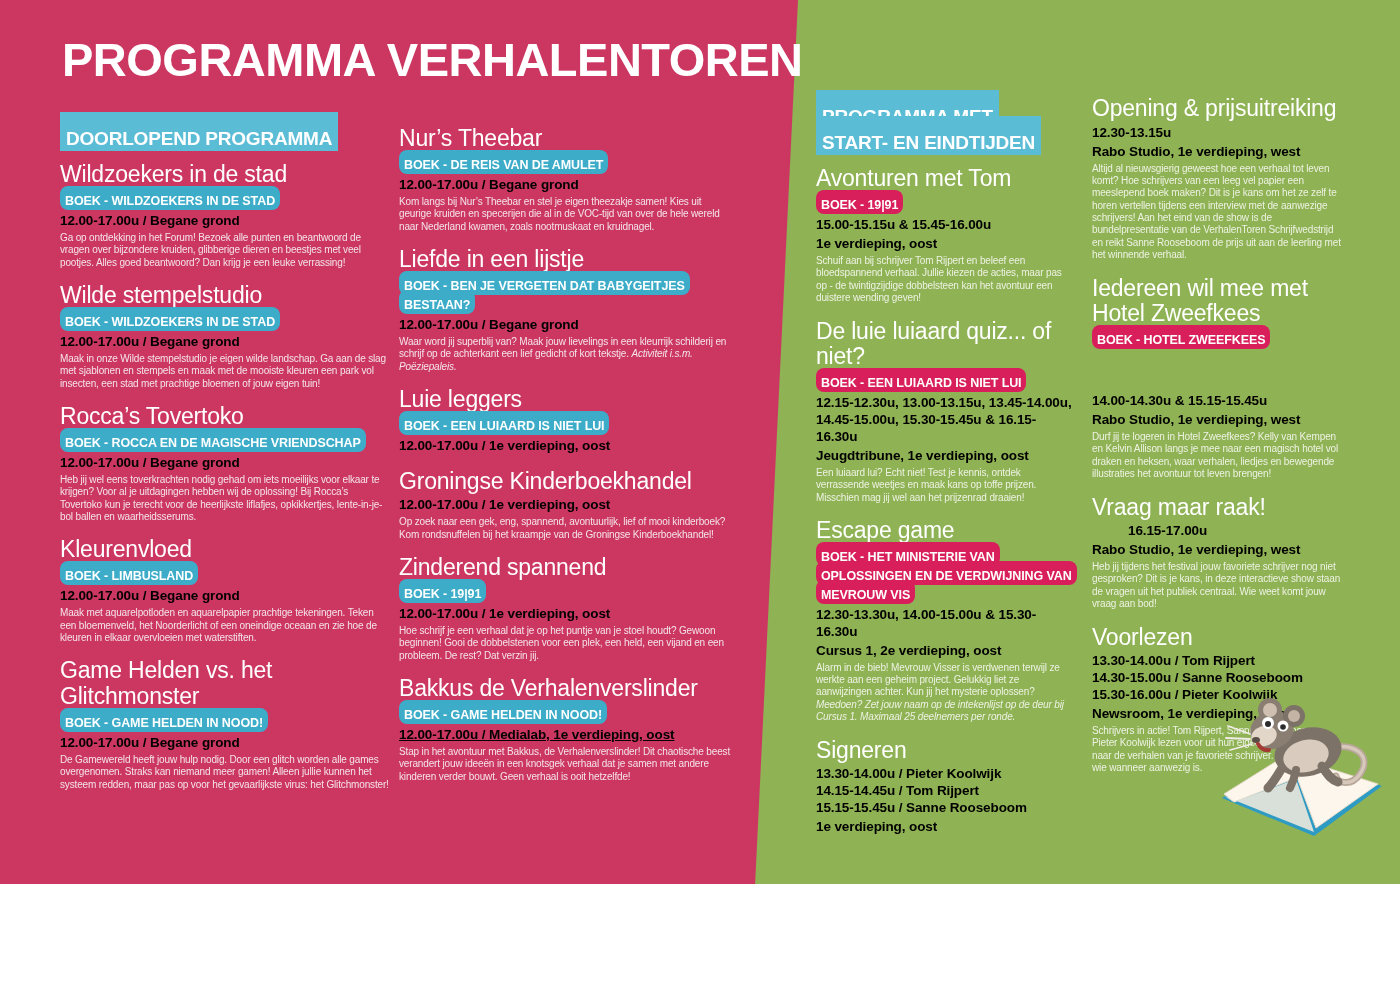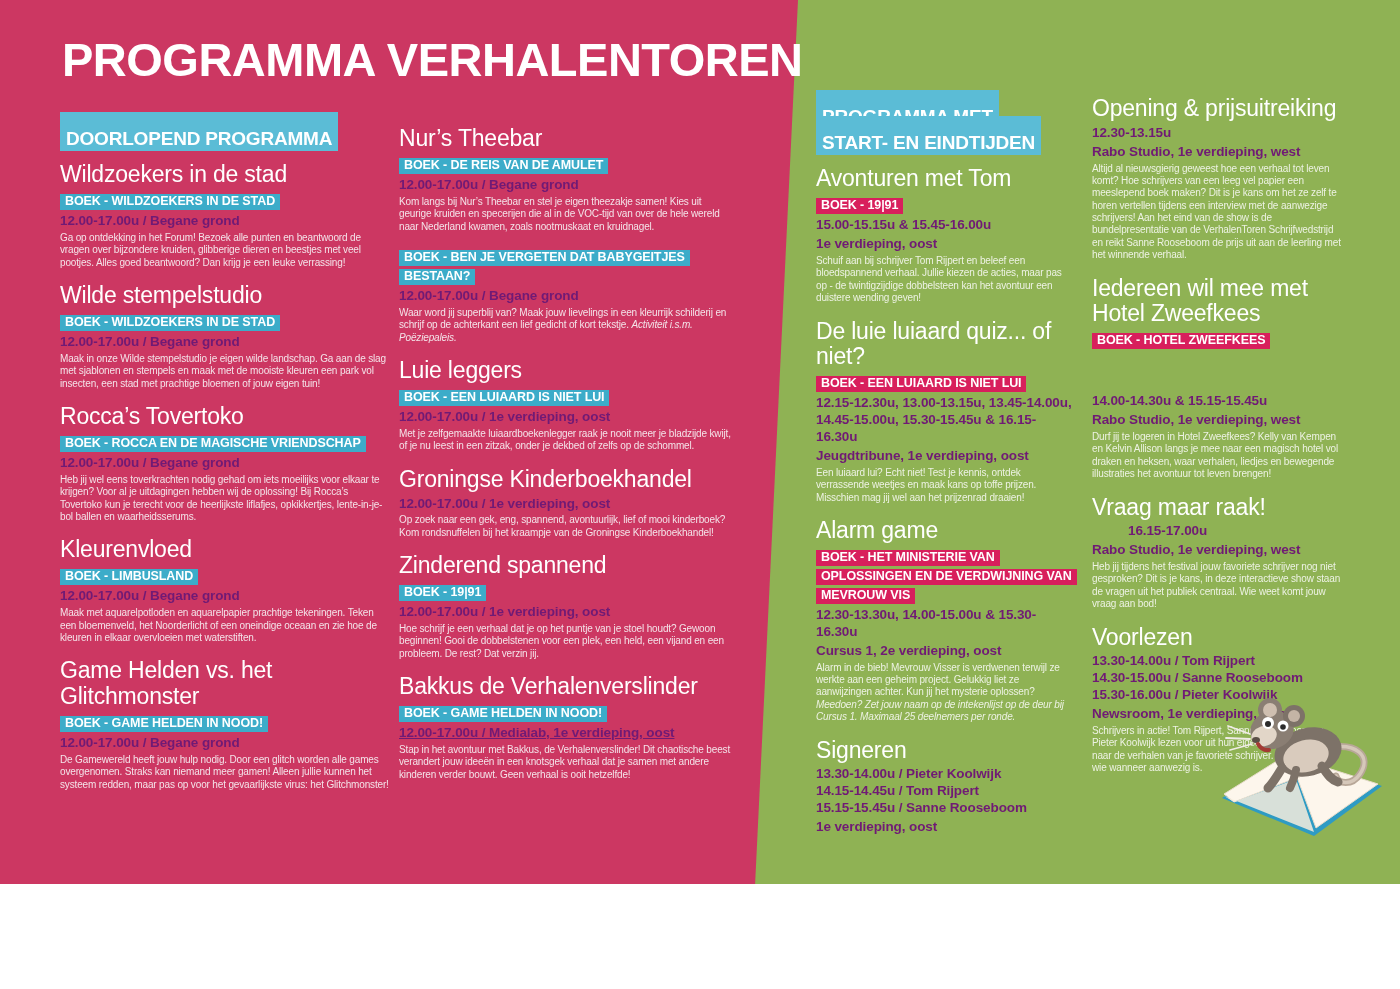--- a/index.html
+++ b/index.html
@@ -53,23 +53,24 @@
     margin-bottom: 3px;
     letter-spacing: -0.2px;
   }
 
   .tag {
     display: inline;
     font-size: 12.5px;
     font-weight: 800;
     color: #ffffff;
     line-height: 1.45;
-    padding: 0 5px 2px 5px;
+    padding: 8px 5px 2px 5px;
     letter-spacing: -0.1px;
     box-decoration-break: clone;
+    border-radius: 8px;
     -webkit-box-decoration-break: clone;
   }
   .tag-wrap { margin-bottom: 3px; }
   .tag-blue { background: #3cacc9; }
   .tag-pink { background: #d81f5c; }
 
   .banner {
     display: inline;
     background: #5bbcd6;
     color: #ffffff;
@@ -77,21 +78,21 @@
     font-weight: 800;
     line-height: 1.38;
     padding: 16px 6px 2px 6px;
     box-decoration-break: clone;
     -webkit-box-decoration-break: clone;
     letter-spacing: -0.2px;
   }
   .banner-wrap { margin-bottom: 10px; }
 
   .meta {
-    color: #701a75;
+    color: #000000;
     font-size: 13.5px;
     font-weight: 800;
     line-height: 1.25;
     margin-bottom: 2px;
     letter-spacing: -0.1px;
   }
 
   .body {
     color: #f4e3e9;
     font-size: 10px;
@@ -157,29 +158,29 @@
 
   <div class="col pink" id="col2" style="top:126px">
     <div id="col2-sections">
         <div class="section">
           <div class="sec-title">Nur’s Theebar</div>
           <div class="tag-wrap"><span class="tag tag-blue">BOEK - DE REIS VAN DE AMULET</span></div>
           <div class="meta" style="white-space: pre-line;">12.00-17.00u / Begane grond</div>
           <div class="body">Kom langs bij Nur’s Theebar en stel je eigen theezakje samen! Kies uit geurige kruiden en specerijen die al in de VOC-tijd van over de hele wereld naar Nederland kwamen, zoals nootmuskaat en kruidnagel.</div>
         </div>
         <div class="section">
+          <div class="sec-title">Liefde in een lijstje</div>
           <div class="tag-wrap"><span class="tag tag-blue">BOEK - BEN JE VERGETEN DAT BABYGEITJES BESTAAN?</span></div>
           <div class="meta" style="white-space: pre-line;">12.00-17.00u / Begane grond</div>
           <div class="body">Waar word jij superblij van? Maak jouw lievelings in een kleurrijk schilderij en schrijf op de achterkant een lief gedicht of kort tekstje. <em>Activiteit i.s.m. Poëziepaleis.</em></div>
         </div>
         <div class="section">
           <div class="sec-title">Luie leggers</div>
           <div class="tag-wrap"><span class="tag tag-blue">BOEK - EEN LUIAARD IS NIET LUI</span></div>
           <div class="meta" style="white-space: pre-line;">12.00-17.00u / 1e verdieping, oost</div>
-          <div class="body">Met je zelfgemaakte luiaardboekenlegger raak je nooit meer je bladzijde kwijt, of je nu leest in een zitzak, onder je dekbed of zelfs op de schommel.</div>
         </div>
         <div class="section">
           <div class="sec-title">Groningse Kinderboekhandel</div>
           <div class="meta" style="white-space: pre-line;">12.00-17.00u / 1e verdieping, oost</div>
           <div class="body">Op zoek naar een gek, eng, spannend, avontuurlijk, lief of mooi kinderboek? Kom rondsnuffelen bij het kraampje van de Groningse Kinderboekhandel!</div>
         </div>
         <div class="section">
           <div class="sec-title">Zinderend spannend</div>
           <div class="tag-wrap"><span class="tag tag-blue">BOEK - 19|91</span></div>
           <div class="meta" style="white-space: pre-line;">12.00-17.00u / 1e verdieping, oost</div>
@@ -208,21 +209,21 @@
           <div class="body">Schuif aan bij schrijver Tom Rijpert en beleef een bloedspannend verhaal. Jullie kiezen de acties, maar pas op -  de twintigzijdige dobbelsteen kan het avontuur een duistere wending geven!</div>
         </div>
         <div class="section">
           <div class="sec-title">De luie luiaard quiz... of niet?</div>
           <div class="tag-wrap"><span class="tag tag-pink">BOEK - EEN LUIAARD IS NIET LUI</span></div>
           <div class="meta" style="white-space: pre-line;">12.15-12.30u, 13.00-13.15u, 13.45-14.00u, 14.45-15.00u, 15.30-15.45u &amp; 16.15-16.30u</div>
           <div class="meta">Jeugdtribune, 1e verdieping, oost</div>
           <div class="body">Een luiaard lui? Echt niet! Test je kennis, ontdek verrassende weetjes en maak kans op toffe prijzen. Misschien mag jij wel aan het prijzenrad draaien!</div>
         </div>
         <div class="section">
-          <div class="sec-title">Alarm game</div>
+          <div class="sec-title">Escape game</div>
           <div class="tag-wrap"><span class="tag tag-pink">BOEK - HET MINISTERIE VAN OPLOSSINGEN EN DE VERDWIJNING VAN MEVROUW VIS</span></div>
           <div class="meta" style="white-space: pre-line;">12.30-13.30u, 14.00-15.00u &amp; 15.30-16.30u</div>
           <div class="meta">Cursus 1, 2e verdieping, oost</div>
           <div class="body">Alarm in de bieb! Mevrouw Visser is verdwenen terwijl ze werkte aan een geheim project. Gelukkig liet ze aanwijzingen achter. Kun jij het mysterie oplossen? <em>Meedoen? Zet jouw naam op de intekenlijst op de deur bij Cursus 1. Maximaal 25 deelnemers per ronde.</em></div>
         </div>
         <div class="section">
           <div class="sec-title">Signeren</div>
           <div class="meta" style="white-space: pre-line;">13.30-14.00u / Pieter Koolwijk
 14.15-14.45u / Tom Rijpert
 15.15-15.45u / Sanne Rooseboom</div>

